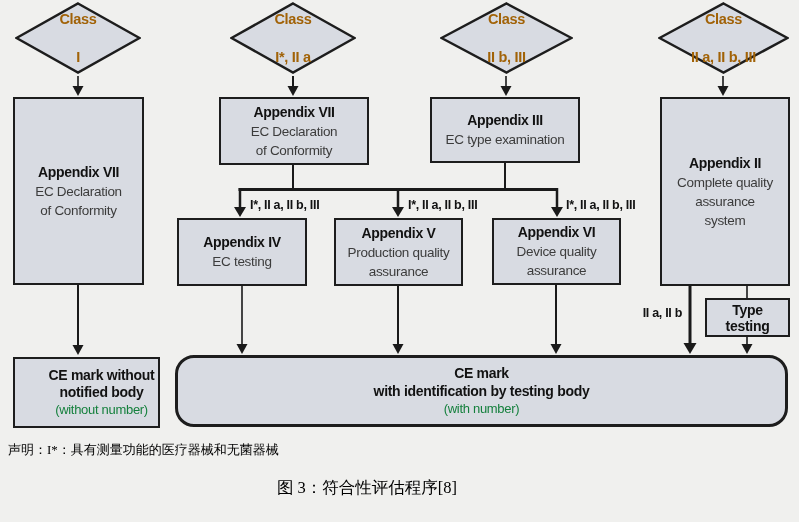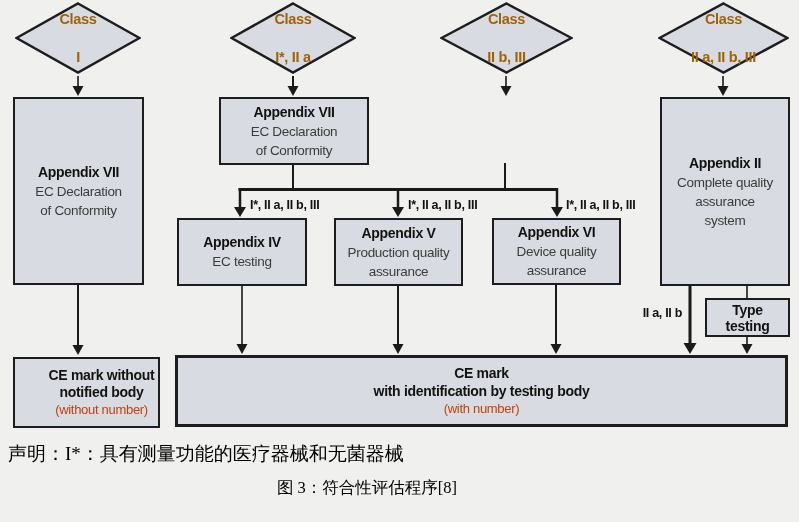--- a/index.html
+++ b/index.html
@@ -15,41 +15,41 @@
 
   .box {
     position:absolute; box-sizing:border-box;
     background:#d8dbe2; border:2px solid #1d1d1d;
     display:flex; flex-direction:column; justify-content:center;
     align-items:center; text-align:center;
   }
   .box.heavy { border-width:3px; }
   .title { font-weight:bold; font-size:14px; color:#121212; letter-spacing:-0.3px; line-height:19px; display:block; }
   .bline { font-size:13.5px; color:#3c3c3c; letter-spacing:-0.3px; line-height:19px; display:block; }
-  .sub   { font-size:13px;   color:#c2410c; letter-spacing:-0.3px; line-height:18px; display:block; }
+  .sub   { font-size:13px;   color:#15803d; letter-spacing:-0.3px; line-height:18px; display:block; }
 
   .diamond { position:absolute; }
   .diamond svg { position:absolute; left:0; top:0; }
   .dtext {
     position:absolute; inset:0; display:flex; flex-direction:column;
     justify-content:center; align-items:center; text-align:center;
     font-weight:bold; font-size:14.5px; color:#a16207;
     letter-spacing:-0.3px; line-height:18px;gap:20px;
   }
   .dtext span { display:block; }
 
   .edge-label {
     position:absolute; font-weight:bold; font-size:12.5px;
     color:#121212; letter-spacing:-0.3px; white-space:nowrap;
   }
 
   .note {
     position:absolute; left:8px; top:441px;
     font-family:"Liberation Serif","DejaVu Serif",serif;
-    font-size:19px; color:#000; white-space:nowrap;
+    font-size:13px; color:#000; white-space:nowrap;
   }
   .caption {
     position:absolute; left:0; top:477px; width:734px; text-align:center;
     font-family:"Liberation Serif","DejaVu Serif",serif;
     font-size:16.5px; color:#000;
   }
 </style>
 </head>
 <body>
 
@@ -175,20 +175,24 @@
     <span class="bline">EC Declaration</span>
     <span class="bline">of Conformity</span>
   </div>
 
   <div class="box" style="left:219px; top:97px; width:150px; height:68px;">
     <span class="title">Appendix VII</span>
     <span class="bline">EC Declaration</span>
     <span class="bline">of Conformity</span>
   </div>
 
+  <div class="box" style="left:430px; top:97px; width:150px; height:66px;">
+    <span class="title">Appendix III</span>
+    <span class="bline">EC type examination</span>
+  </div>
 
   <div class="box" style="left:660px; top:97px; width:130px; height:189px;">
     <span class="title">Appendix II</span>
     <span class="bline">Complete quality</span>
     <span class="bline">assurance</span>
     <span class="bline">system</span>
   </div>
 
   <div class="box" style="left:177px; top:218px; width:130px; height:68px;">
     <span class="title">Appendix IV</span>
@@ -211,21 +215,21 @@
     <span class="title" style="line-height:16px;">Type</span>
     <span class="title" style="line-height:16px;">testing</span>
   </div>
 
   <div class="box" style="left:13px; top:357px; width:147px; height:71px;padding-left:30px;">
     <span class="title" style="line-height:17px;">CE mark without</span>
     <span class="title" style="line-height:17px;text-align:right;">notified body</span>
     <span class="sub">(without number)</span>
   </div>
 
-  <div class="box heavy" style="left:175px; top:355px; width:613px; height:72px;">
+  <div class="box heavy" style="left:175px; top:355px; width:613px; height:72px;border-radius:19px;">
     <span class="title" style="line-height:18px;">CE mark</span>
     <span class="title" style="line-height:18px;">with identification by testing body</span>
     <span class="sub">(with number)</span>
   </div>
 
   <div class="edge-label" style="left:250px; top:198px;">I*, II a, II b, III</div>
   <div class="edge-label" style="left:408px; top:198px;">I*, II a, II b, III</div>
   <div class="edge-label" style="left:566px; top:198px;">I*, II a, II b, III</div>
   <div class="edge-label" style="left:630px; top:306px; width:52px; text-align:right;">II a, II b</div>
 

